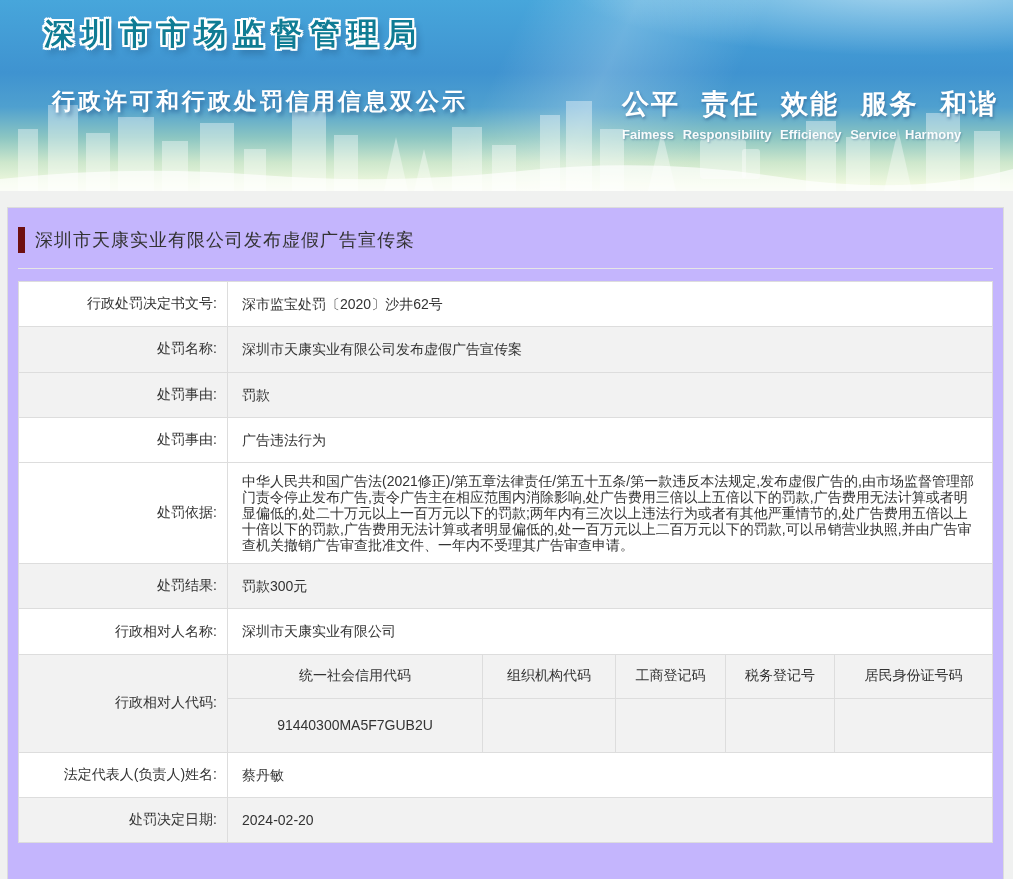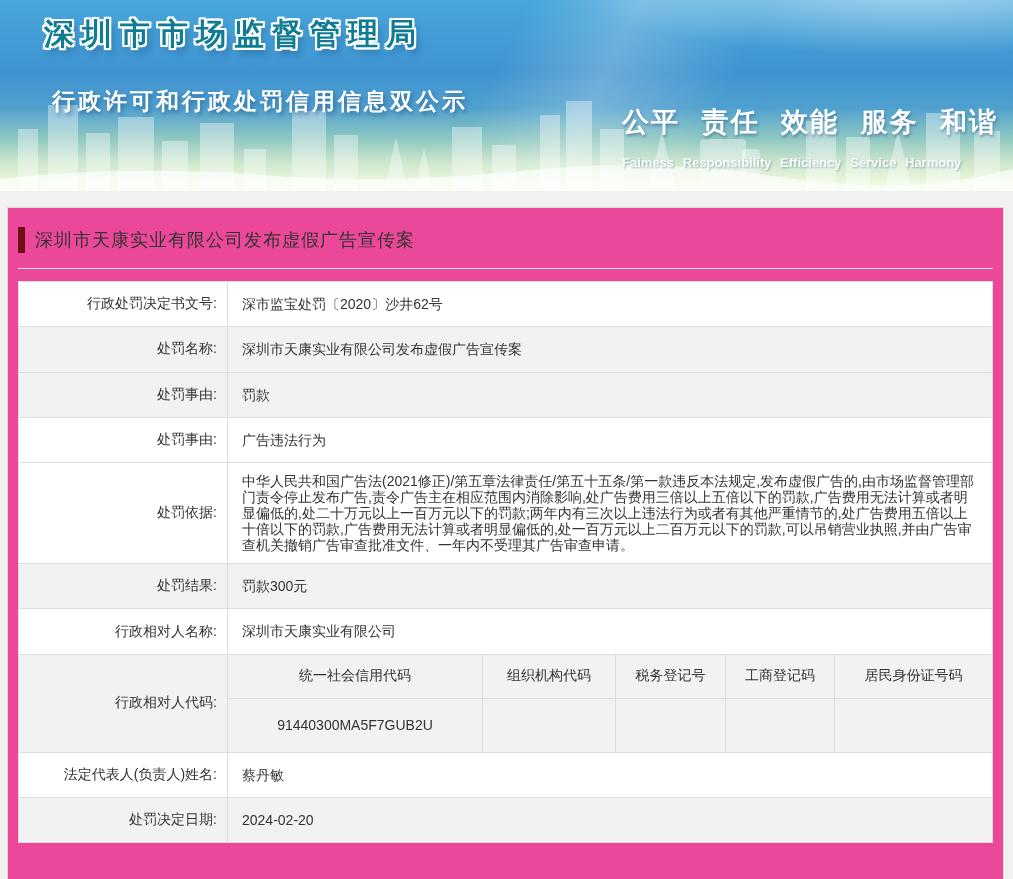--- a/index.html
+++ b/index.html
@@ -25,35 +25,35 @@
       -2px -2px 0 #fff, 2px -2px 0 #fff, -2px 2px 0 #fff, 2px 2px 0 #fff,
       -2px 0 0 #fff, 2px 0 0 #fff, 0 -2px 0 #fff, 0 2px 0 #fff,
       4px 6px 6px rgba(20,60,100,.4);
   }
   .banner-sub{
     position:absolute;left:52px;top:86px;
     font-size:23px;font-weight:bold;letter-spacing:3px;white-space:nowrap;
     color:#fff;
     text-shadow:2px 3px 4px rgba(30,75,125,.55);
   }
-  .slogan{position:absolute;left:622px;top:104px;color:#fff;}
+  .slogan{position:absolute;left:622px;top:86px;color:#fff;}
   .slogan-cn{
     font-size:27px;font-weight:bold;letter-spacing:2px;word-spacing:12px;white-space:nowrap;
     text-shadow:1px 2px 3px rgba(35,80,130,.5);
   }
   .slogan-en{
-    font-size:13px;font-weight:bold;margin-top:15px;word-spacing:5px;white-space:nowrap;
+    font-size:13px;font-weight:bold;margin-top:5px;word-spacing:5px;white-space:nowrap;
     color:rgba(255,255,255,.95);
     text-shadow:1px 1px 2px rgba(35,80,130,.4);
   }
   .skyline{position:absolute;left:0;bottom:0;width:1013px;height:120px;}
   
   .panel{
     position:absolute;left:7px;top:207px;width:997px;bottom:0;
-    background:#ec4899;border:1px solid #dcdcdc;border-bottom:none;box-sizing:border-box;
+    background:#c4b5fd;border:1px solid #dcdcdc;border-bottom:none;box-sizing:border-box;
   }
   .case-title{display:flex;align-items:center;padding:19px 10px 15px 10px;}
   .red-bar{width:7px;height:26px;background:#6e1011;margin-right:10px;flex:0 0 auto;}
   .case-title h1{margin:0;font-size:18px;font-weight:400;color:#333;letter-spacing:1px;}
   .sep{height:1px;background:#e6e6e6;margin:0 10px 12px 10px;}
   
   .ptable{margin:0 10px;border:1px solid #ddd;font-size:14px;}
   .t-row{display:flex;border-bottom:1px solid #ddd;background:#fff;}
   .t-row:last-child{border-bottom:none;}
   .t-row.gray{background:#f2f2f2;}
@@ -179,22 +179,22 @@
   </div>
 
   <div class="t-row gray">
     <div class="label-cell">
           <span>行政相对人代码:</span>
         </div>
     <div class="code-wrap">
       <div class="code-head">
             <div class="code-cell">统一社会信用代码</div>
             <div class="code-cell">组织机构代码</div>
+            <div class="code-cell">工商登记码</div>
             <div class="code-cell">税务登记号</div>
-            <div class="code-cell">工商登记码</div>
             <div class="code-cell">居民身份证号码</div>
           </div>
       <div class="code-vals">
             <div class="code-cell">91440300MA5F7GUB2U</div>
             <div class="code-cell"></div>
             <div class="code-cell"></div>
             <div class="code-cell"></div>
             <div class="code-cell"></div>
           </div>
     </div>

